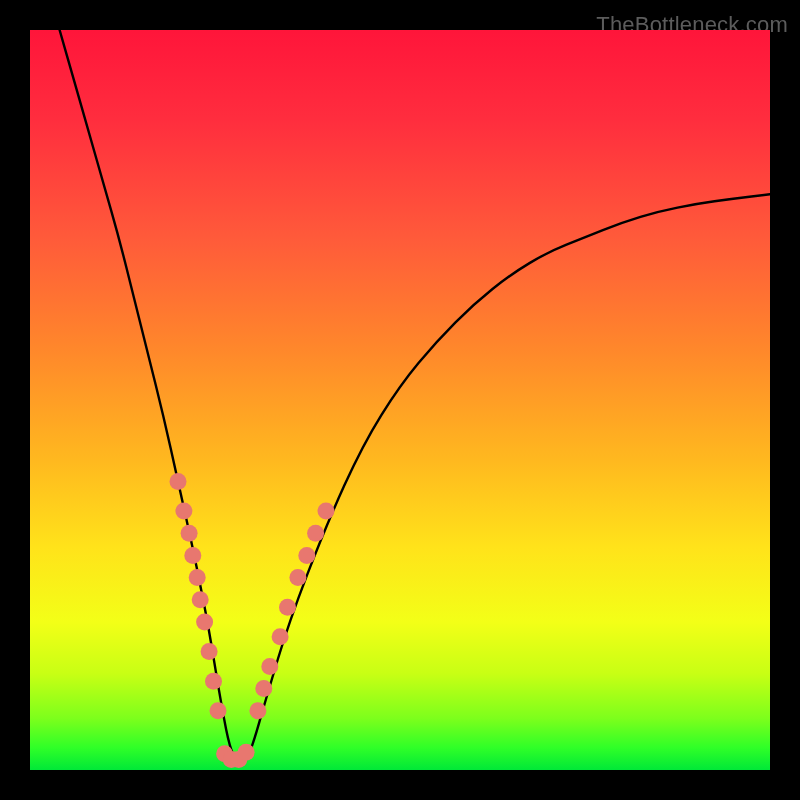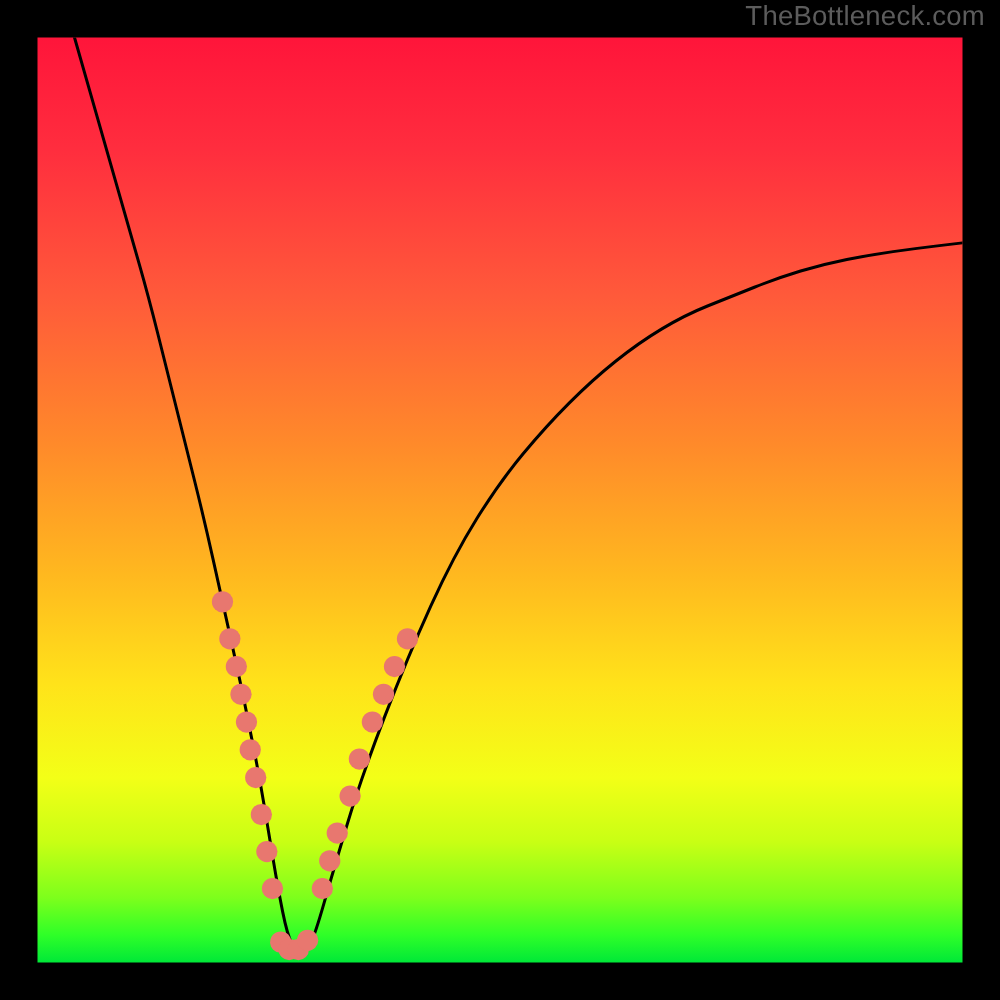--- a/index.html
+++ b/index.html
@@ -36,21 +36,21 @@
       #ffe31a 70%,
       #f3ff17 80%,
       #c8ff14 87%,
       #7dff1c 93%,
       #2fff28 97%,
       #00e838 100%
     );
   }
   .watermark {
     position: absolute;
-    top: 0;
+    top: 12px;
     right: 12px;
     color: #5c5c5c;
     font-size: 22px;
     font-weight: 500;
     letter-spacing: 0.2px;
     user-select: none;
   }
   svg.curve {
     position: absolute;
     top: 0;

